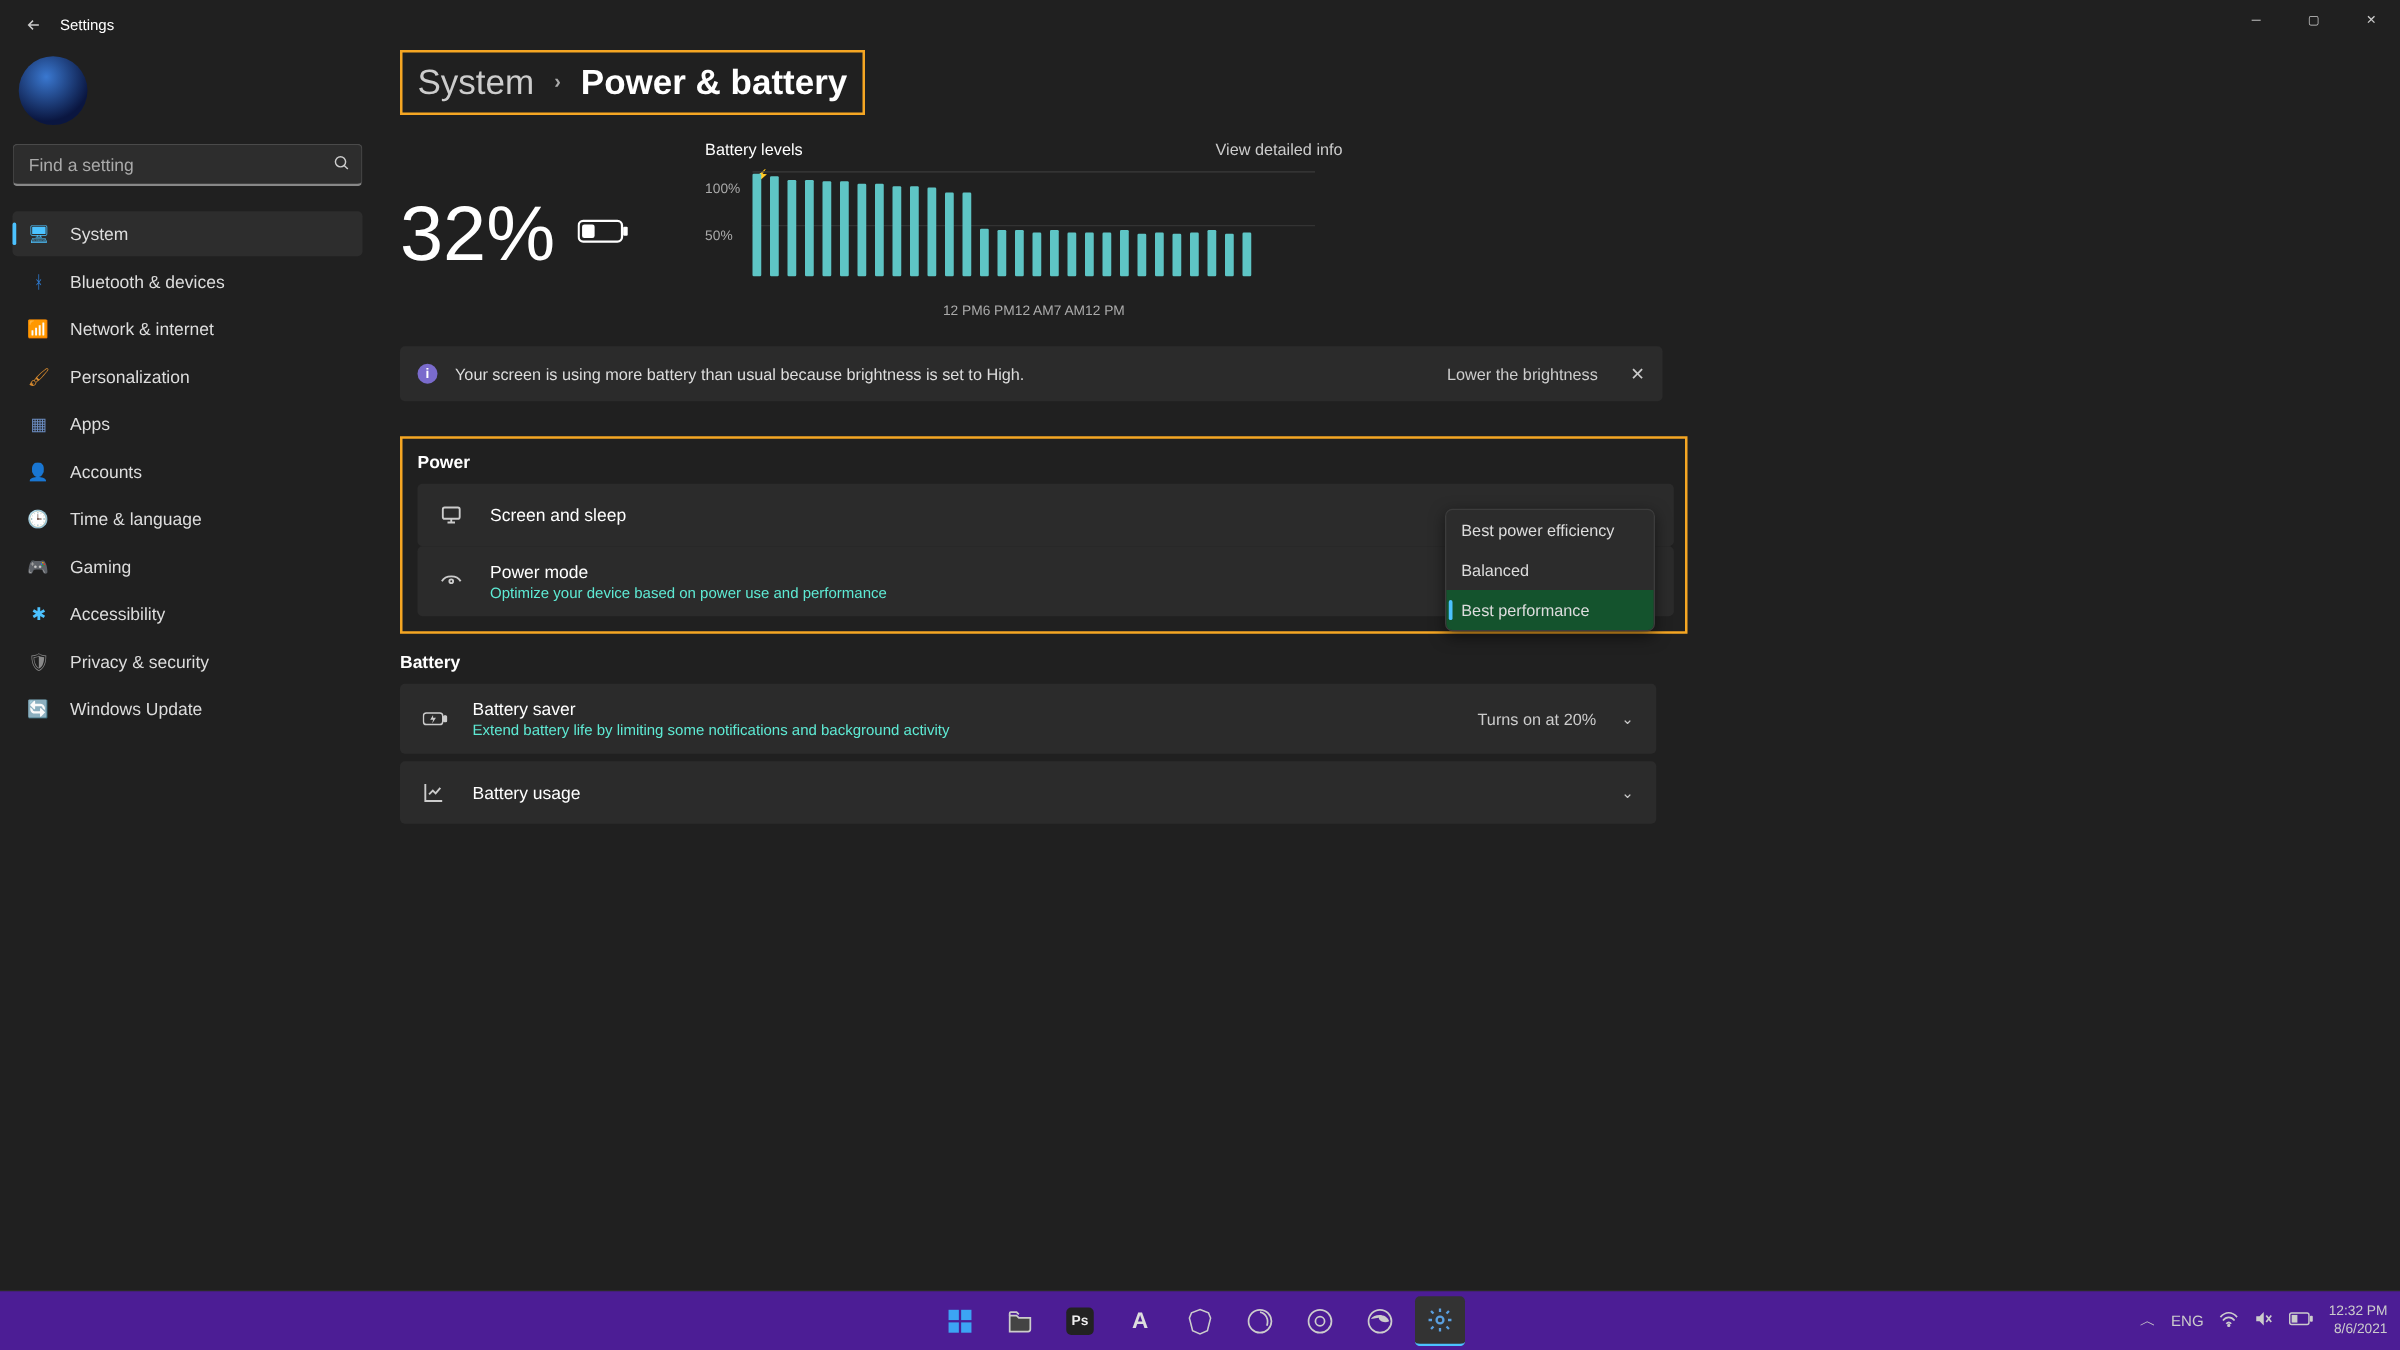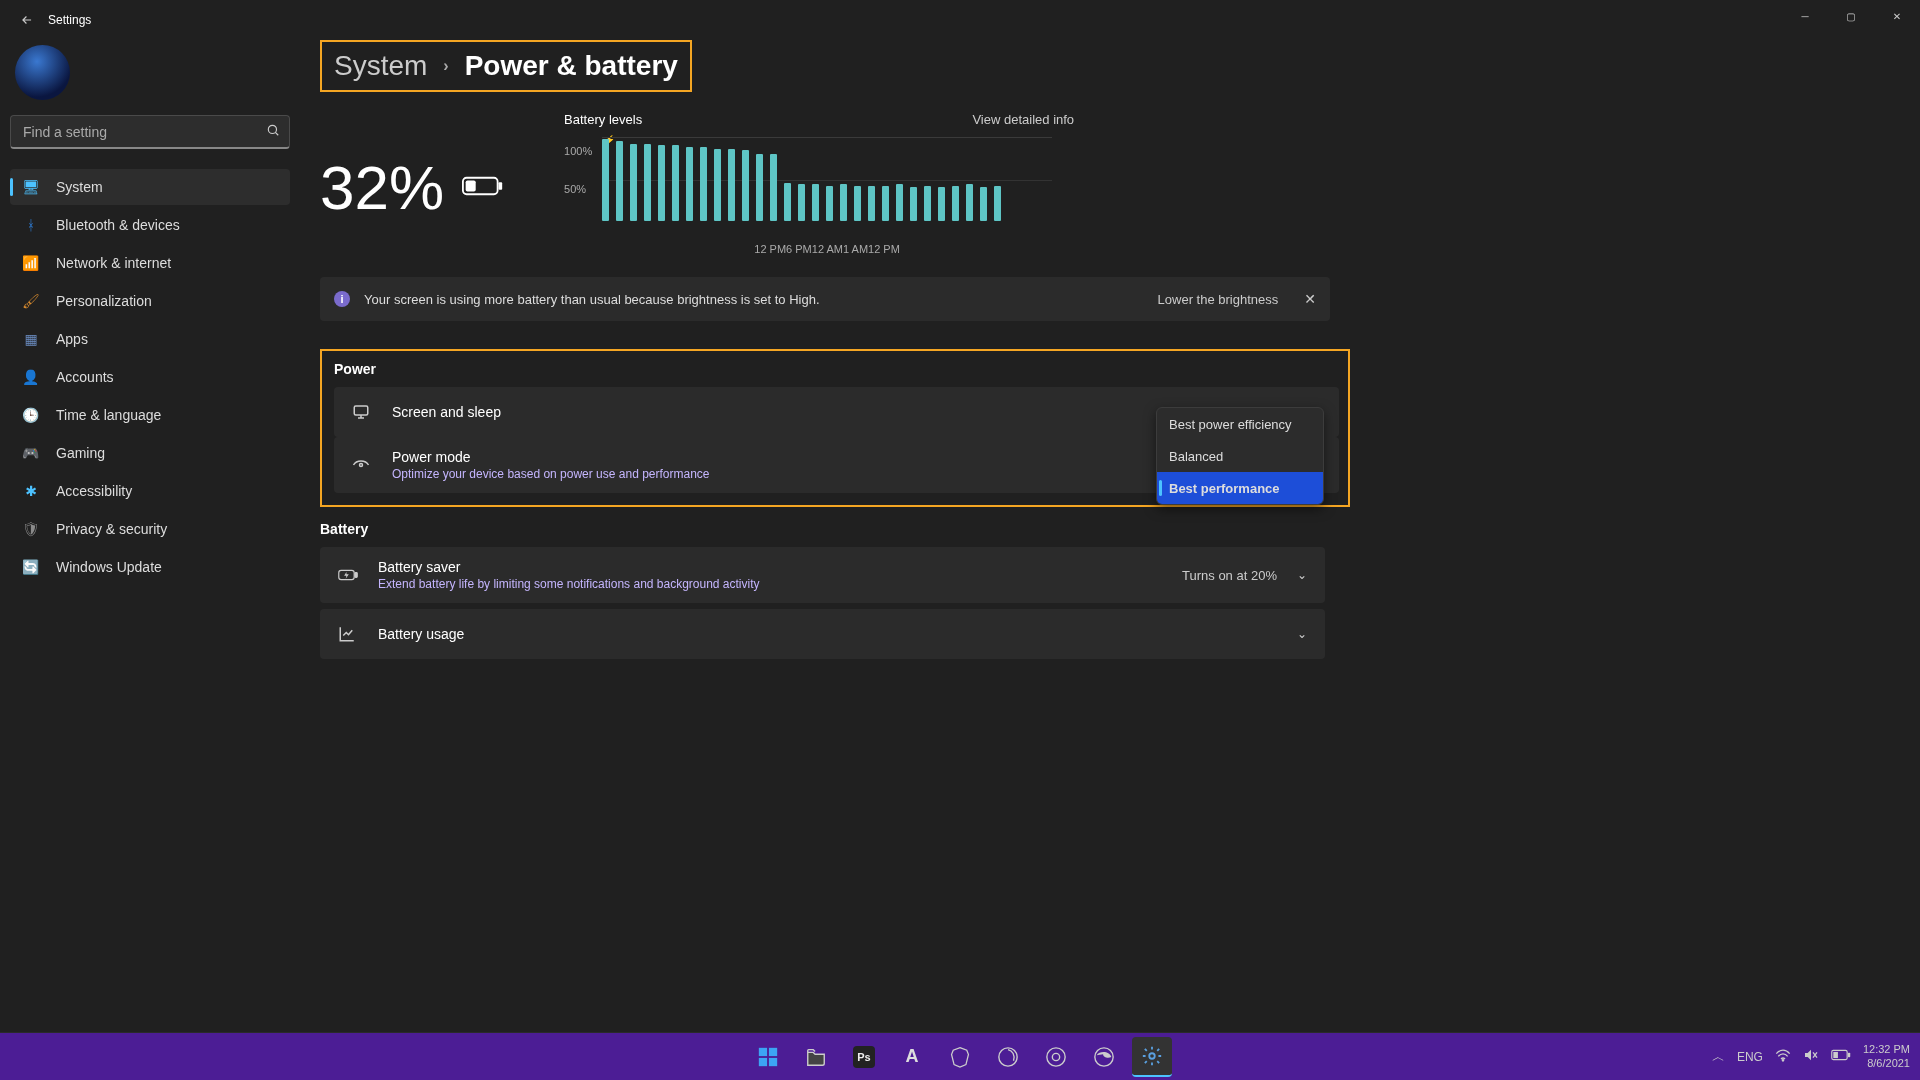--- a/index.html
+++ b/index.html
@@ -61,29 +61,29 @@
 
 .section { margin-bottom: 22px; }
 .section-title { font-size: 14px; font-weight: 600; margin-bottom: 10px; }
 .highlight-box { border: 2px solid #f5a623; padding: 10px 12px 12px 12px; width: 1030px; }
 .card { background: #2b2b2b; border-radius: 4px; display: flex; align-items: center; padding: 0 18px; position: relative; width: 1005px; }
 .card + .card, .card + .dropdown { margin-top: 4px; }
 .card.row1 { height: 50px; }
 .card.row2 { height: 56px; }
 .cardicon { width: 20px; margin-right: 20px; color: #ccc; display:flex; align-items:center; }
 .cardtext .t1 { font-size: 14px; }
-.cardtext .t2 { font-size: 12px; color: #c4b5fd; margin-top: 2px; }
+.cardtext .t2 { font-size: 12px; color: #5eead4; margin-top: 2px; }
 .card .right { margin-left: auto; display: flex; align-items: center; gap: 20px; color: #ccc; font-size: 13px; }
 .chevdown { font-size: 12px; color: #ccc; }
 
 
 .pm-wrap { position: relative; }
 .dropdown { position: absolute; right: 12px; top: -34px; width: 168px; background: #2c2c2c; border: 1px solid #3c3c3c; border-radius: 6px; overflow: hidden; box-shadow: 0 4px 12px rgba(0,0,0,.5); z-index:5;}
 .dropdown div { height: 32px; display: flex; align-items: center; padding: 0 12px; font-size: 13px; color: #ddd; cursor: pointer; position: relative; }
-.dropdown div.sel { background: #1d4ed8; font-weight: bold; }
+.dropdown div.sel { background: #14532d; }
 .dropdown div.sel::before { content: ""; position: absolute; left: 2px; top: 8px; width: 3px; height: 16px; background: #4cc2ff; border-radius: 2px; }
 
 
 .cards-plain .card { width: 1005px; }
 
 
 .taskbar { position: absolute; bottom: 0; left: 0; right: 0; height: 48px; background: #4c1d95; border-top: 1px solid #2a2a2a; display: flex; align-items: center; }
 .taskcenter { position: absolute; left: 50%; transform: translateX(-50%); display: flex; gap: 8px; }
 .taskbtn { width: 40px; height: 40px; display: flex; align-items: center; justify-content: center; border-radius: 4px; cursor: pointer; }
 .taskbtn.active { background: #333; border-bottom: 2px solid #4cc2ff; }
@@ -227,21 +227,21 @@
               <div class="bar" style="height: 35.28px;"></div>
               <div class="bar" style="height: 36.96px;"></div>
               <div class="bar" style="height: 33.6px;"></div>
               <div class="bar" style="height: 35.28px;"></div>
             </div>
         </div>
         <div class="xlabels" id="xlabels">
             <span>12 PM</span>
             <span>6 PM</span>
             <span>12 AM</span>
-            <span>1 AM</span>
+            <span>7 AM</span>
             <span>12 PM</span>
           </div>
       </div>
     </div>
 
     
     <div class="banner">
       <div class="info">i</div>
       <div class="msg">Your screen is using more battery than usual because brightness is set to High.</div>
       <div class="action">Lower the brightness</div>

